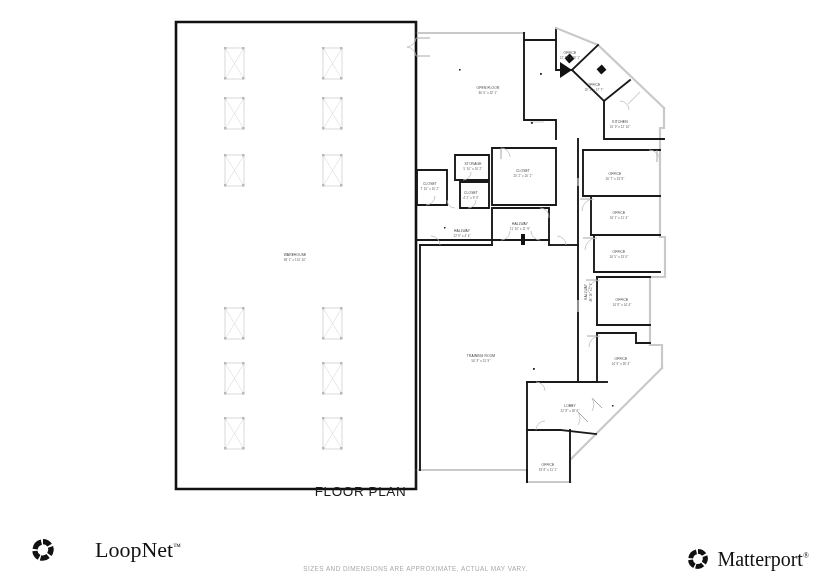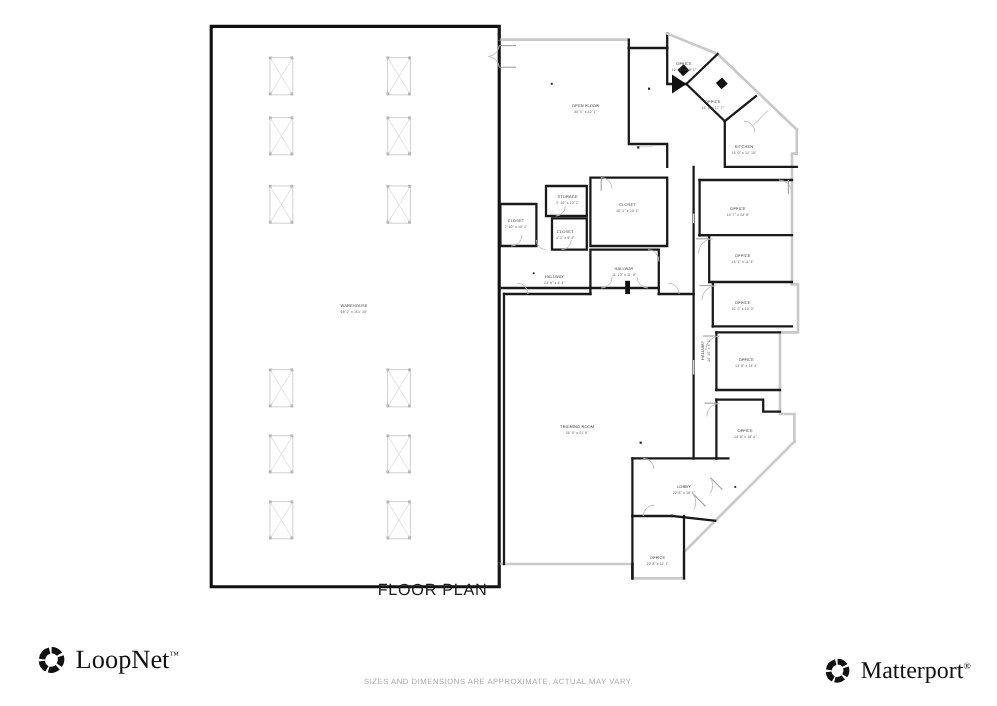--- a/index.html
+++ b/index.html
@@ -88,21 +88,21 @@
   }
   #loopnet-brand { left: 30px; top: 17px; }
   #matterport-brand { right: 22px; top: 27px; }
   .brand-mark { display: block; }
   .brand-text {
     font-family: "Liberation Serif", serif;
     color: #111111;
     line-height: 1;
     white-space: nowrap;
   }
-  #loopnet-text { font-size: 22px; }
+  #loopnet-text { font-size: 22px; margin-left: 32px; }
   #matterport-text { font-size: 20px; text-align: center; }
   .tm {
     font-size: 8px;
     vertical-align: super;
     letter-spacing: 0;
   }
   #disclaimer {
     position: absolute;
     left: 0;
     top: 45px;

